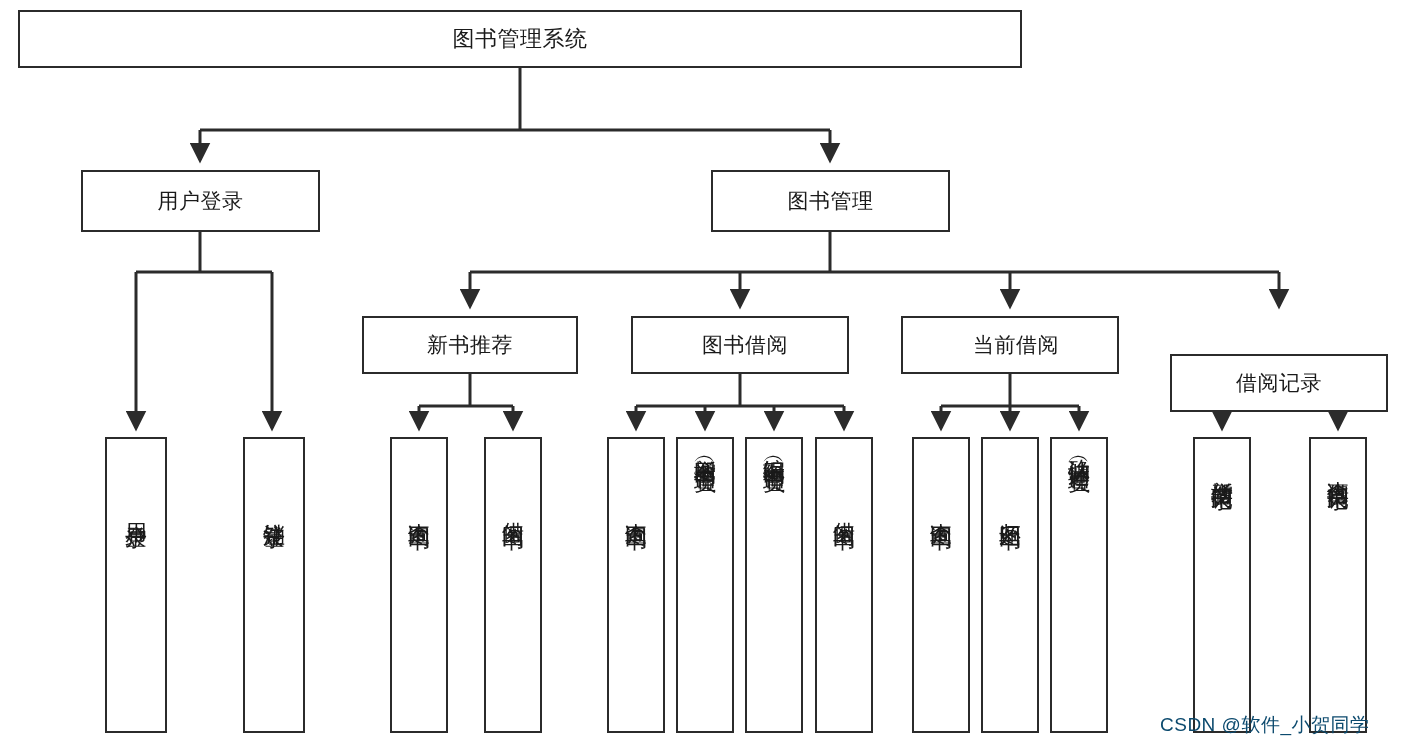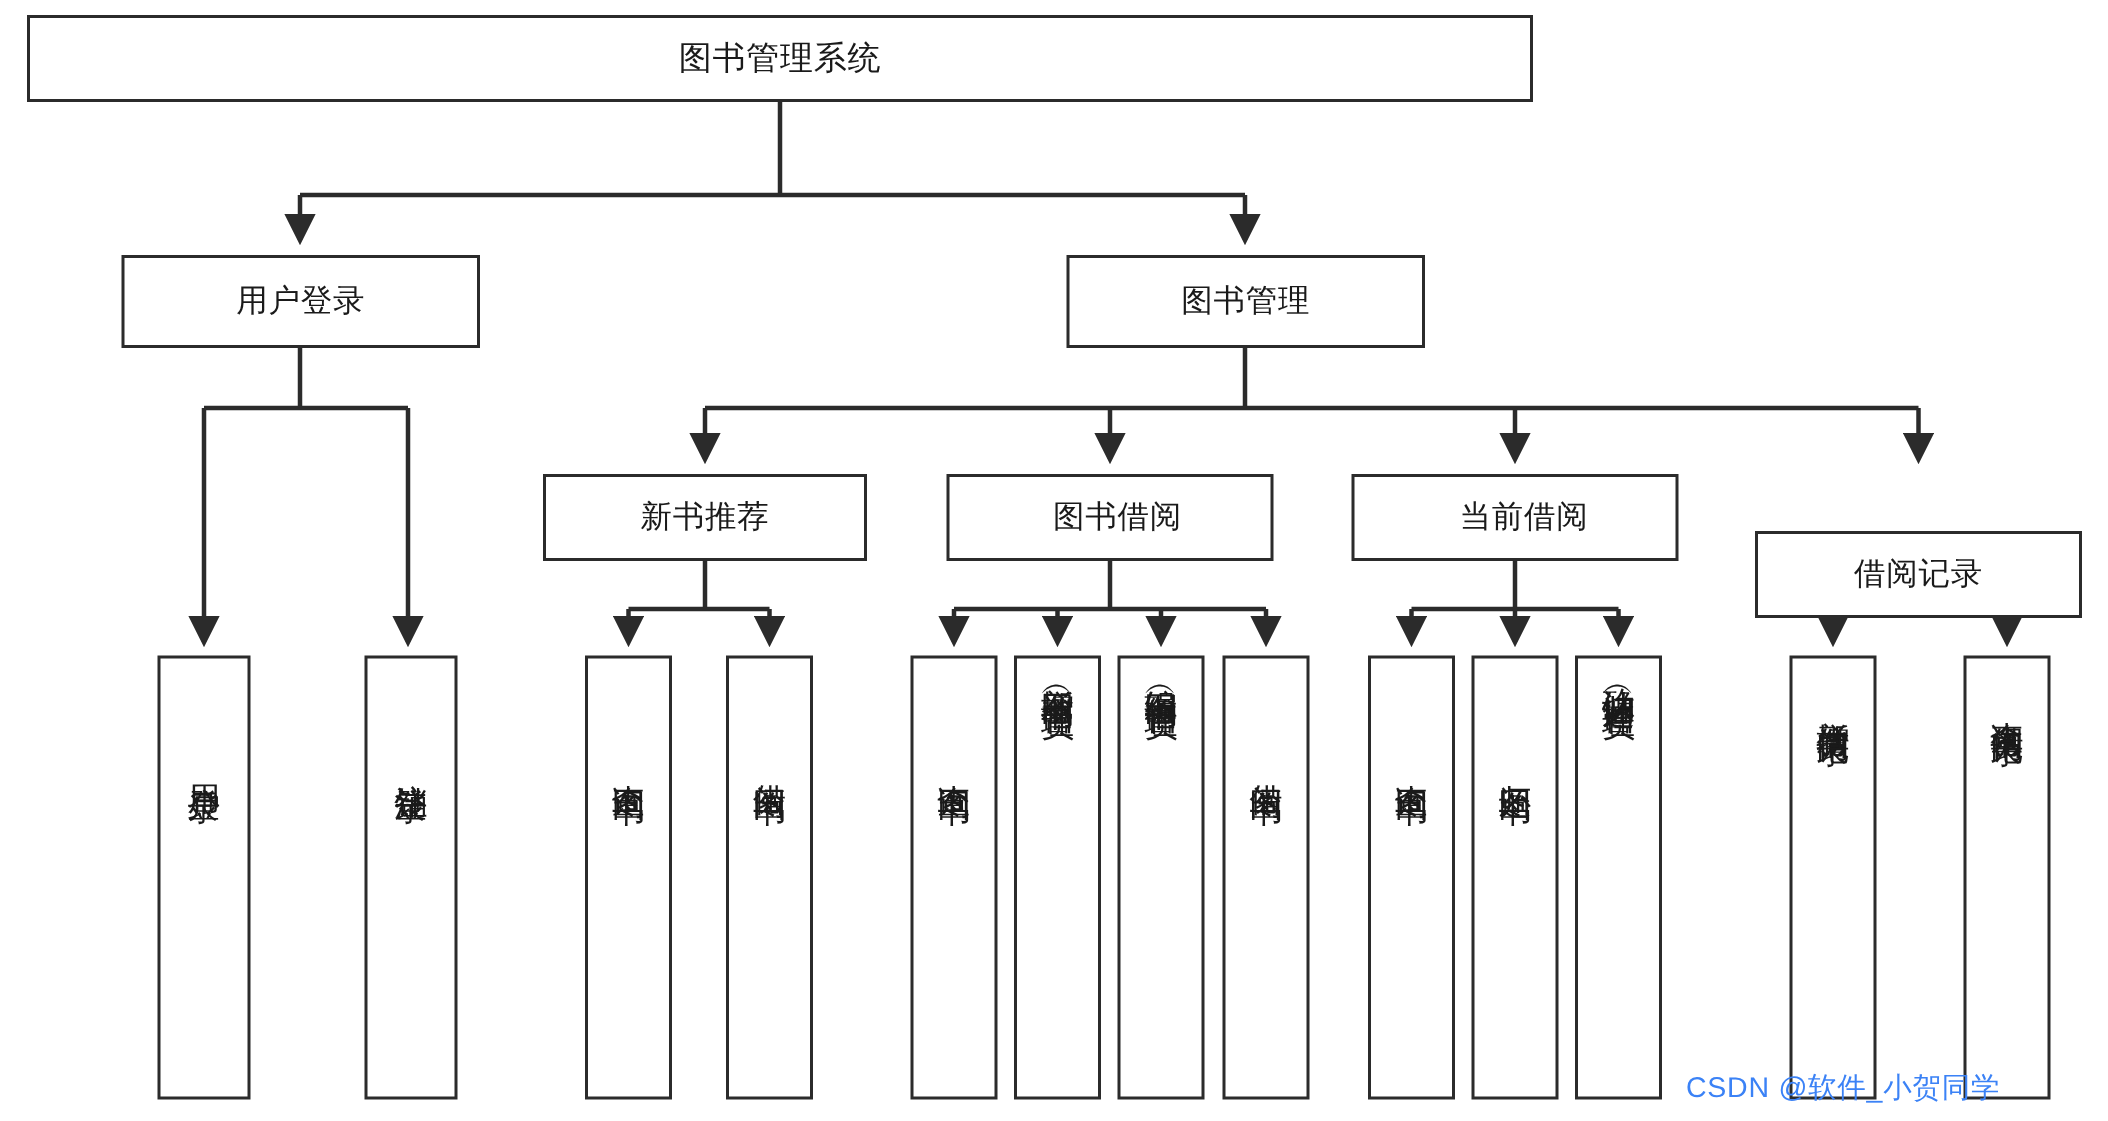--- a/index.html
+++ b/index.html
@@ -62,24 +62,24 @@
     line-height: 1.0;
     letter-spacing: 2px;
     white-space: nowrap;
   }
   
   .node.v.tall-text {
     padding-top: 2px;
   }
   .watermark {
     position: absolute;
-    left: 1124px;
+    left: 1160px;
     top: 712px;
     font-size: 19px;
-    color: #3b82f6;
+    color: #0c4a6e;
     white-space: nowrap;
     letter-spacing: 0.5px;
   }
 </style>
 </head>
 <body>
 
 <div id="diagram-canvas">
 
   <svg id="edges-layer" viewBox="0 0 1405 747" width="1405" height="747" xmlns="http://www.w3.org/2000/svg">

